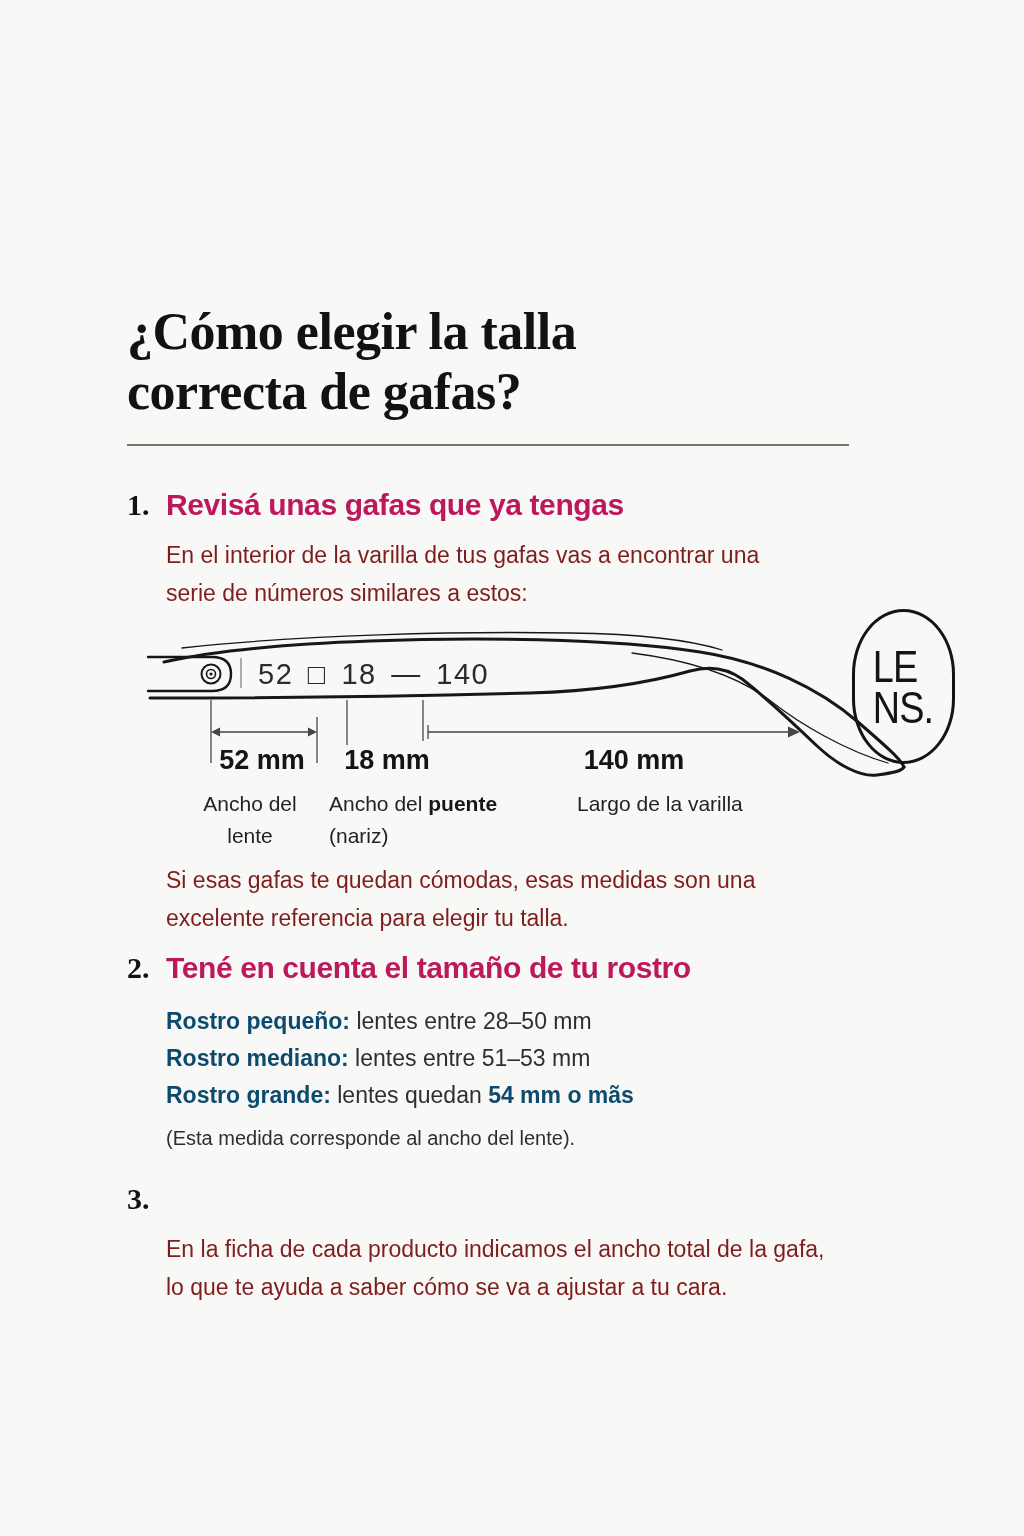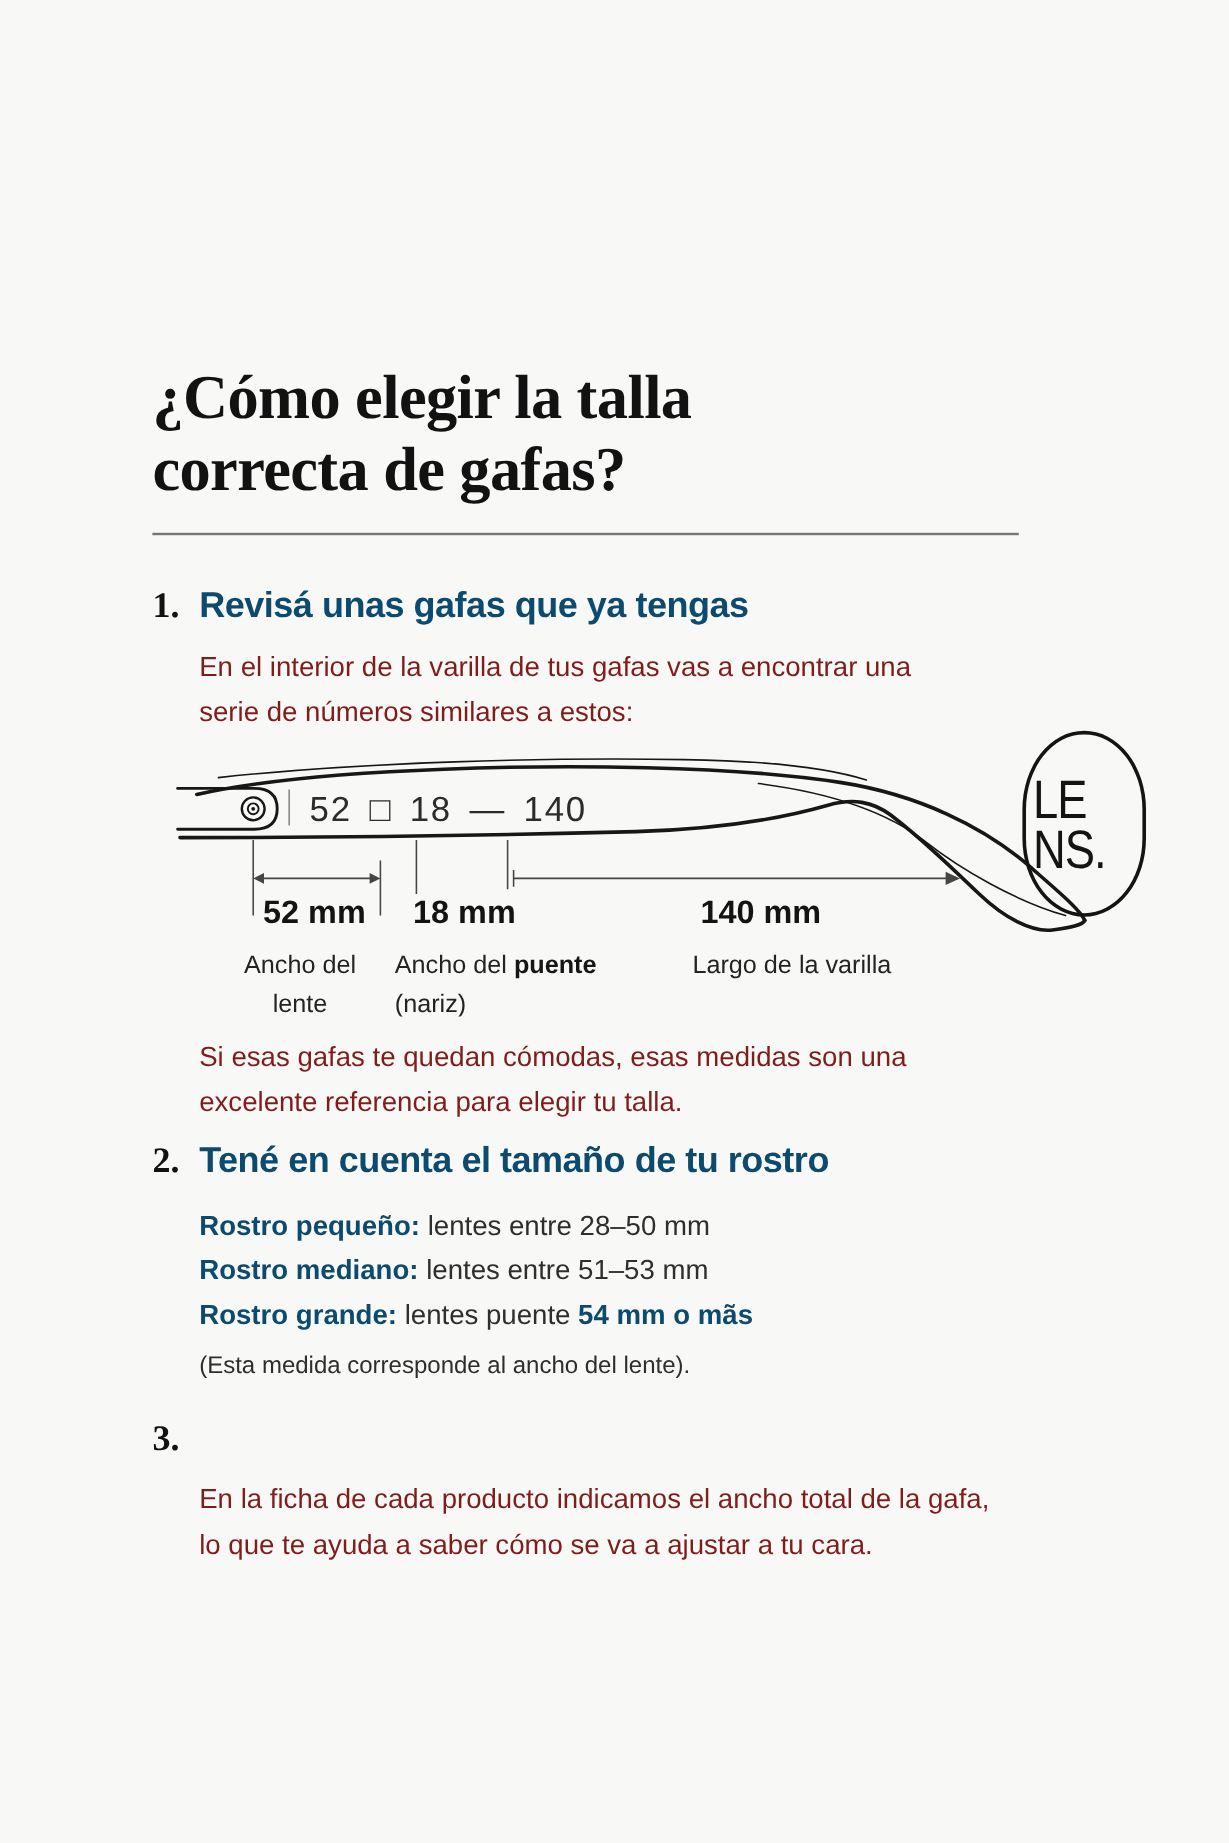--- a/index.html
+++ b/index.html
@@ -26,21 +26,21 @@
   .title .tl { display:block; white-space:nowrap; }
 
   
   .logo {
     position:absolute;
     left:852px; top:307px;
     width:103px; height:155px;
     border:3px solid #141414;
     border-radius:52px / 66px;
     box-sizing:border-box;
-    display:flex; align-items:center; justify-content:flex-start;
+    display:flex; align-items:center; justify-content:center;
     background:transparent;
   }
   .logo-text {
     font-size:45px; line-height:41px;
     color:#141414;
     letter-spacing:-1px;
     transform:scaleX(0.84);
     text-align:left;
   }
 
@@ -58,21 +58,21 @@
   .sec-num {
     font-family:"Liberation Serif", serif;
     font-weight:700; font-size:30px;
     width:39px; flex:0 0 39px;
     color:#121212;
   }
   .sec-title {
     margin:0;
     font-size:30px; font-weight:700;
     letter-spacing:-0.4px;
-    color:#0c4a6e;
+    color:#be185d;
     white-space:nowrap;
   }
 
   
   .para { margin-left:39px; margin-top:14px; }
   .pline {
     font-size:23px; line-height:38px;
     white-space:nowrap; color:#7f1d1d;
   }
 
@@ -198,21 +198,21 @@
   </div>
 
   <div class="list">
     <div class="item">
       <span class="b">Rostro pequeño:</span><span> lentes entre 28–50 mm</span>
     </div>
     <div class="item">
       <span class="b">Rostro mediano:</span><span> lentes entre 51–53 mm</span>
     </div>
     <div class="item">
-      <span class="b">Rostro grande:</span><span> lentes puente </span><span class="b">54 mm o mãs</span>
+      <span class="b">Rostro grande:</span><span> lentes quedan </span><span class="b">54 mm o mãs</span>
     </div>
   </div>
 
   <div class="note">(Esta medida corresponde al ancho del lente).</div>
 
   <div class="sec sec-3">
     <span class="sec-num">3.</span>
   </div>
   <div class="para">
     <div class="pline">En la ficha de cada producto indicamos el ancho total de la gafa,</div>

